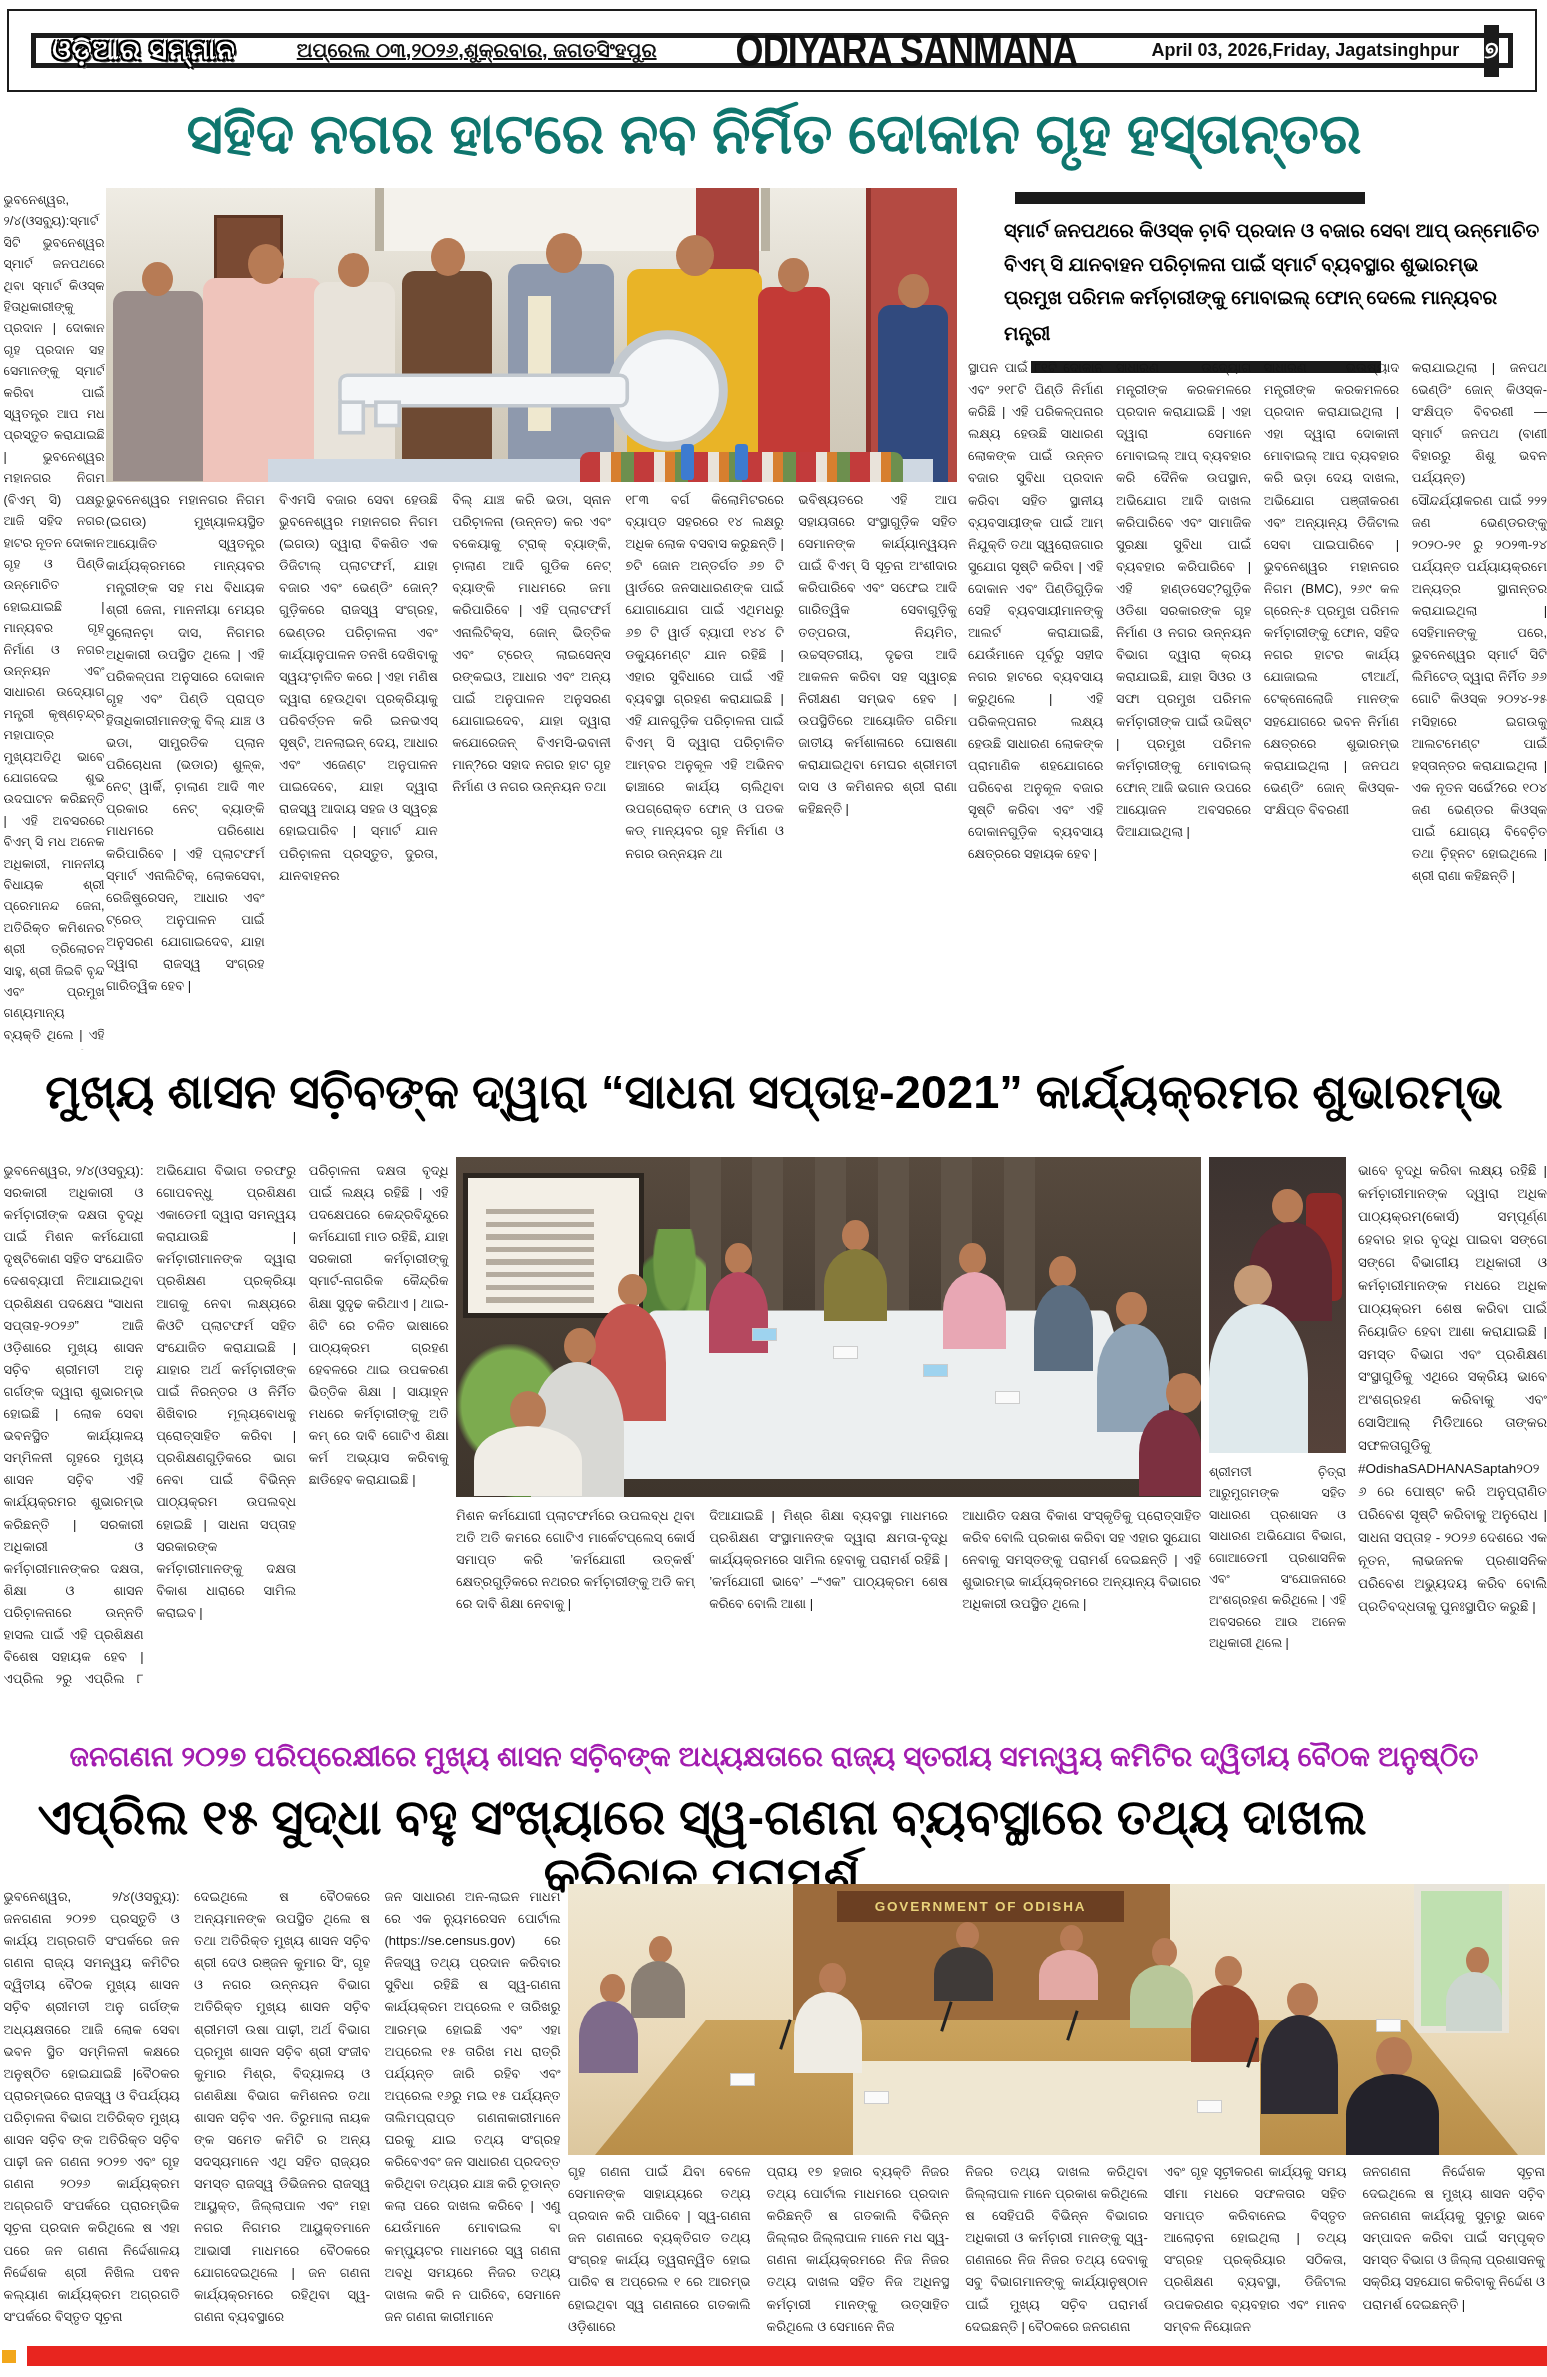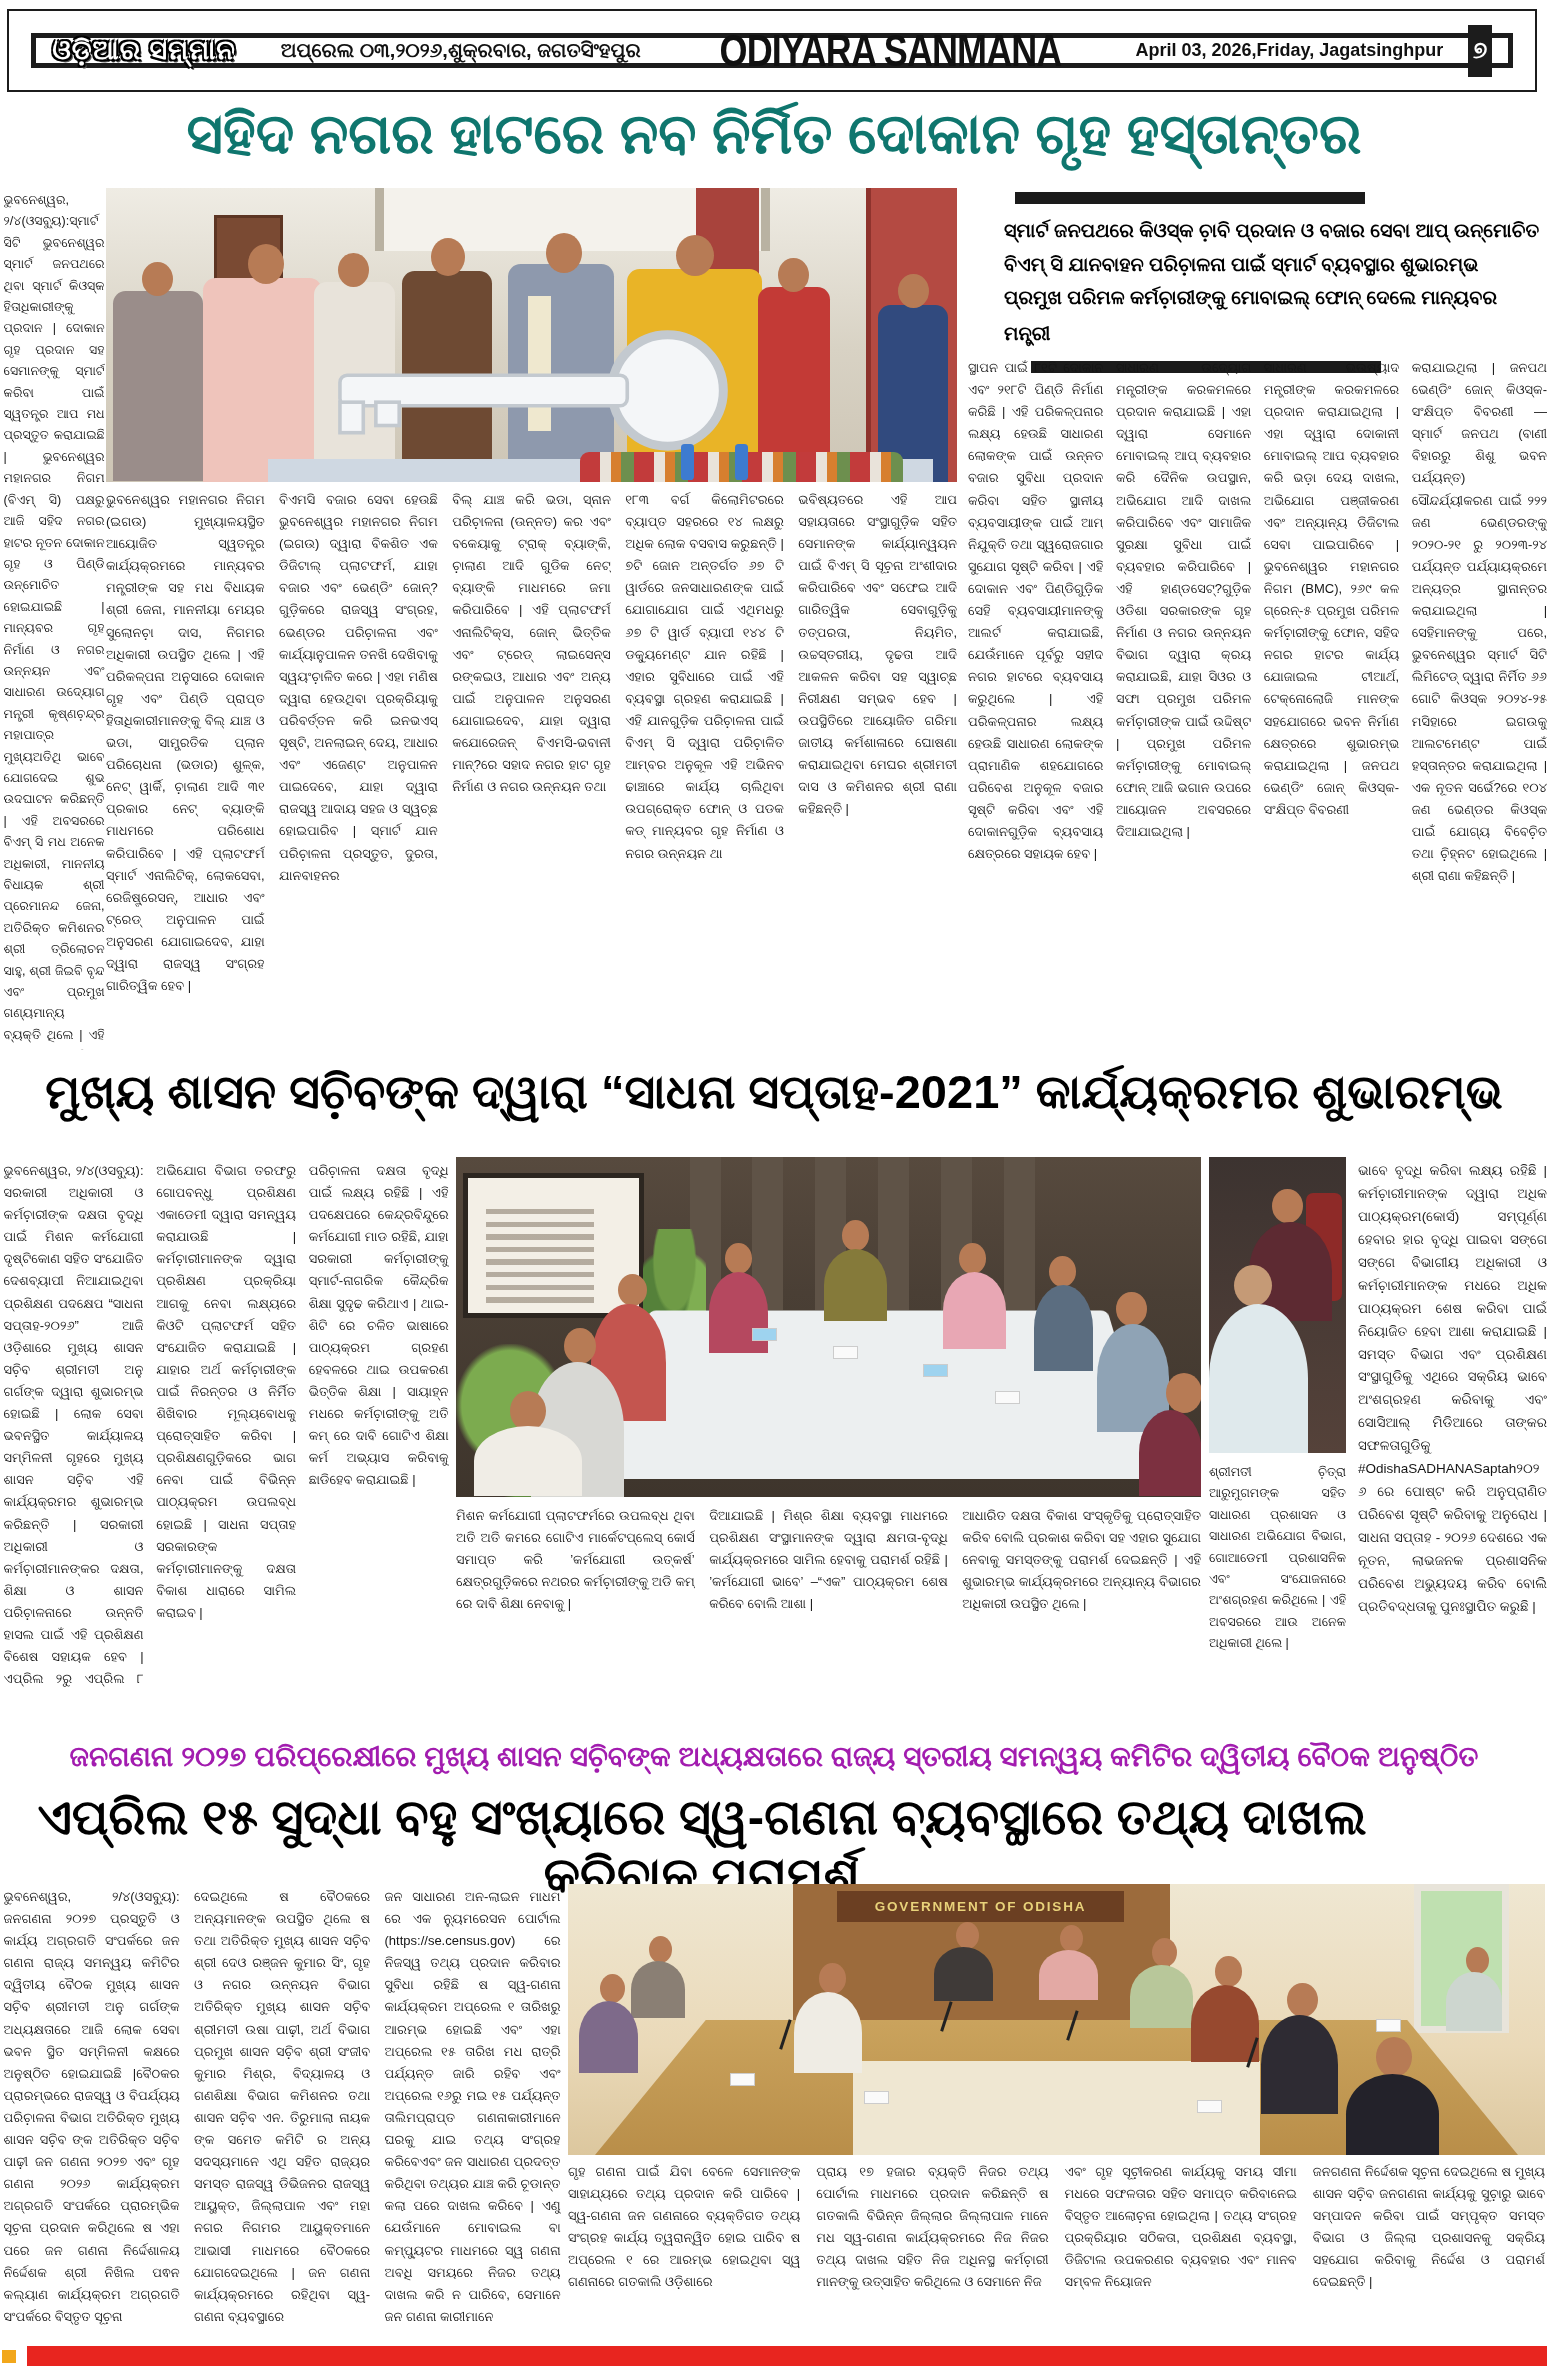--- a/index.html
+++ b/index.html
@@ -4,21 +4,21 @@
 <style>
   html,body{margin:0;padding:0;background:#ffffff;}
   .page{position:relative;width:1548px;height:2377px;background:#fff;overflow:hidden;
         font-family:"Liberation Sans","DejaVu Sans",sans-serif;color:#111;}
   
   .mast-outer{position:absolute;left:7.2px;top:9px;width:1530px;height:83px;border:2.7px solid #1c1c1c;padding:22px;box-sizing:border-box;}
   .mast-inner{width:100%;height:100%;border:5.4px solid #1c1c1c;box-sizing:border-box;display:flex;align-items:center;gap:25px;padding:0 16px;}
   .logo-odia{font-size:27px;font-weight:800;letter-spacing:0.9px;color:#fff;
              text-shadow:-1.8px -1.8px 0 #000,1.8px -1.8px 0 #000,-1.8px 1.8px 0 #000,1.8px 1.8px 0 #000,2.7px 2.7px 0 #555;
              white-space:nowrap;}
-  .mast-date-odia{font-size:20px;font-weight:700;white-space:nowrap;margin-left:20px;}
+  .mast-date-odia{font-size:20px;font-weight:700;white-space:nowrap;margin-left:36px;text-decoration:underline;}
   .mast-title{font-size:36px;font-weight:800;letter-spacing:-0.9px;transform:scaleY(1.25);white-space:nowrap;margin-left:54px;}
   .mast-date-en{font-size:18px;font-weight:700;white-space:nowrap;margin-left:49px;}
   .page-no-box{margin-left:auto;background:#1c1c1c;color:#fff;width:40px;height:52px;display:flex;align-items:center;justify-content:center;font-size:23.4px;font-weight:700;}
   
   .headline1{position:absolute;left:0;top:101px;width:1548px;text-align:center;font-size:56px;font-weight:800;letter-spacing:0px;color:#0f766e;}
   .headline2{position:absolute;left:0;top:1064px;width:1548px;text-align:center;font-size:47px;font-weight:800;color:#000;}
   .kicker3{position:absolute;left:0;top:1741px;width:1548px;text-align:center;font-size:28px;font-weight:800;color:#a21caf;}
   .headline3{position:absolute;left:0;top:1789px;width:1404px;text-align:center;font-size:49px;font-weight:800;color:#000;}
   
   .col{ text-align:justify;font-size:13px;line-height:1.7;color:#151515;overflow:hidden;word-break:break-word;}
@@ -250,20 +250,21 @@
     <div class="mic" style="left:683px;top:153px;"></div>
     <div class="paper" style="left:162px;top:189px;"></div>
     <div class="paper" style="left:296px;top:207px;"></div>
     <div class="paper" style="left:629px;top:216px;"></div>
     <div class="paper" style="left:808px;top:135px;"></div>
   </div>
 
   <div class="cols caption-strip" style="left:568px;top:2161px;width:977px;height:180px;gap:16px;">
     <div class="col">ଗୃହ ଗଣନା ପାଇଁ ଯିବା ବେଳେ ସେମାନଙ୍କ ସାହାଯ୍ୟରେ ତଥ୍ୟ ପ୍ରଦାନ କରି ପାରିବେ | ସ୍ୱ-ଗଣନା ଜନ ଗଣନାରେ ବ୍ୟକ୍ତିଗତ ତଥ୍ୟ ସଂଗ୍ରହ କାର୍ଯ୍ୟ ତ୍ୱରାନ୍ୱିତ ହୋଇ ପାରିବ ଷ ଅପ୍ରେଲ ୧ ରେ ଆରମ୍ଭ ହୋଇଥିବା ସ୍ୱ ଗଣନାରେ ଗତକାଲି ଓଡ଼ିଶାରେ</div>
     <div class="col">ପ୍ରାୟ ୧୭ ହଜାର ବ୍ୟକ୍ତି ନିଜର ତଥ୍ୟ ପୋର୍ଟାଲ ମାଧମରେ ପ୍ରଦାନ କରିଛନ୍ତି ଷ ଗତକାଲି ବିଭିନ୍ନ ଜିଲ୍ଲାର ଜିଲ୍ଲାପାଳ ମାନେ ମଧ ସ୍ୱ-ଗଣନା କାର୍ଯ୍ୟକ୍ରମରେ ନିଜ ନିଜର ତଥ୍ୟ ଦାଖଲ ସହିତ ନିଜ ଅଧିନସ୍ଥ କର୍ମଚ଼ାରୀ ମାନଙ୍କୁ ଉତ୍ସାହିତ କରିଥିଲେ ଓ ସେମାନେ ନିଜ</div>
+    <div class="col">ନିଜର ତଥ୍ୟ ଦାଖଲ କରିଥିବା ଜିଲ୍ଲାପାଳ ମାନେ ପ୍ରକାଶ କରିଥିଲେ ଷ ସେହିପରି ବିଭିନ୍ନ ବିଭାଗର ଅଧିକାରୀ ଓ କର୍ମଚ଼ାରୀ ମାନଙ୍କୁ ସ୍ୱ-ଗଣନାରେ ନିଜ ନିଜର ତଥ୍ୟ ଦେବାକୁ ସବୁ ବିଭାଗମାନଙ୍କୁ କାର୍ଯ୍ୟାନୁଷ୍ଠାନ ପାଇଁ ମୁଖ୍ୟ ସଚ଼ିବ ପରାମର୍ଶ ଦେଇଛନ୍ତି | ବୈଠକରେ ଜନଗଣନା</div>
     <div class="col">ଏବଂ ଗୃହ ସୂଚ଼ୀକରଣ କାର୍ଯ୍ୟକୁ ସମୟ ସୀମା ମଧରେ ସଫଳତାର ସହିତ ସମାପ୍ତ କରିବାନେଇ ବିସ୍ତୃତ ଆଲୋଚ଼ନା ହୋଇଥିଲା | ତଥ୍ୟ ସଂଗ୍ରହ ପ୍ରକ୍ରିୟାର ସଠିକତା, ପ୍ରଶିକ୍ଷଣ ବ୍ୟବସ୍ଥା, ଡିଜିଟାଲ ଉପକରଣର ବ୍ୟବହାର ଏବଂ ମାନବ ସମ୍ବଳ ନିୟୋଜନ</div>
     <div class="col">ଜନଗଣନା ନିର୍ଦ୍ଦେଶକ ସୂଚ଼ନା ଦେଇଥିଲେ ଷ ମୁଖ୍ୟ ଶାସନ ସଚ଼ିବ ଜନଗଣନା କାର୍ଯ୍ୟକୁ ସୁଚ଼ାରୁ ଭାବେ ସମ୍ପାଦନ କରିବା ପାଇଁ ସମ୍ପୃକ୍ତ ସମସ୍ତ ବିଭାଗ ଓ ଜିଲ୍ଲା ପ୍ରଶାସନକୁ ସକ୍ରିୟ ସହଯୋଗ କରିବାକୁ ନିର୍ଦ୍ଦେଶ ଓ ପରାମର୍ଶ ଦେଇଛନ୍ତି |</div>
   </div>
 
   <div class="bottom-notch"></div>
   <div class="bottom-bar"></div>
 
 </div>
 
 

